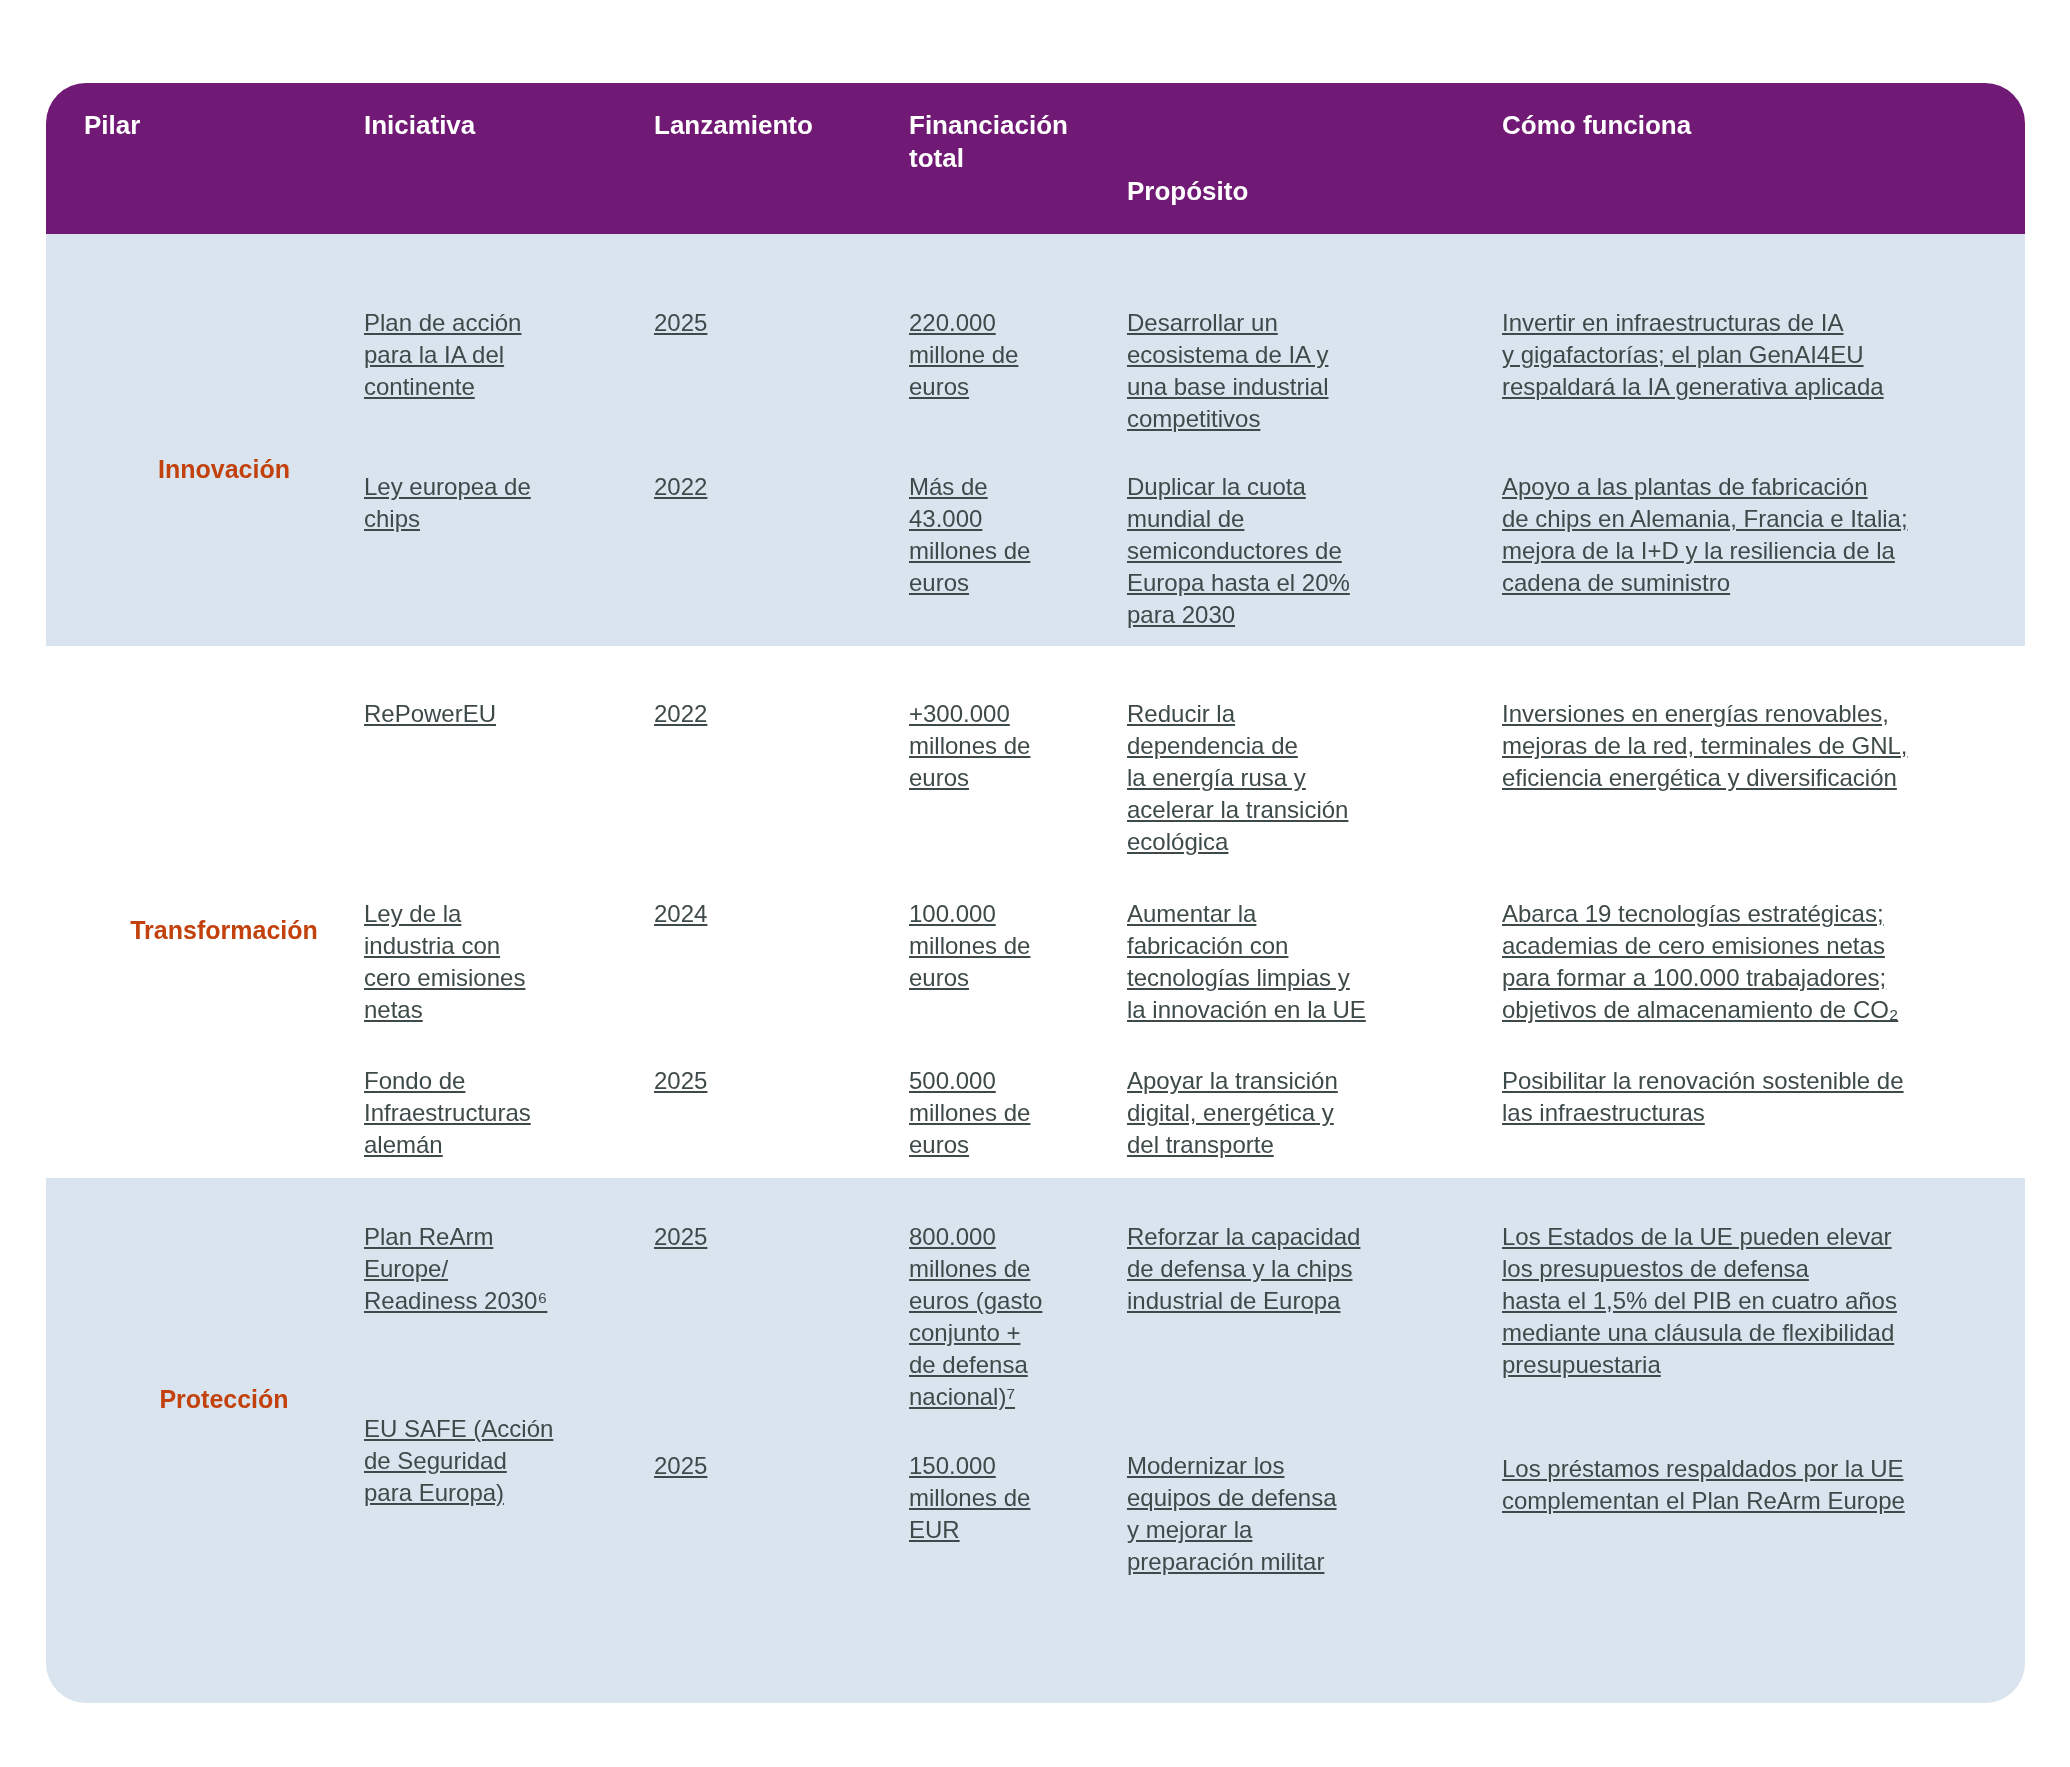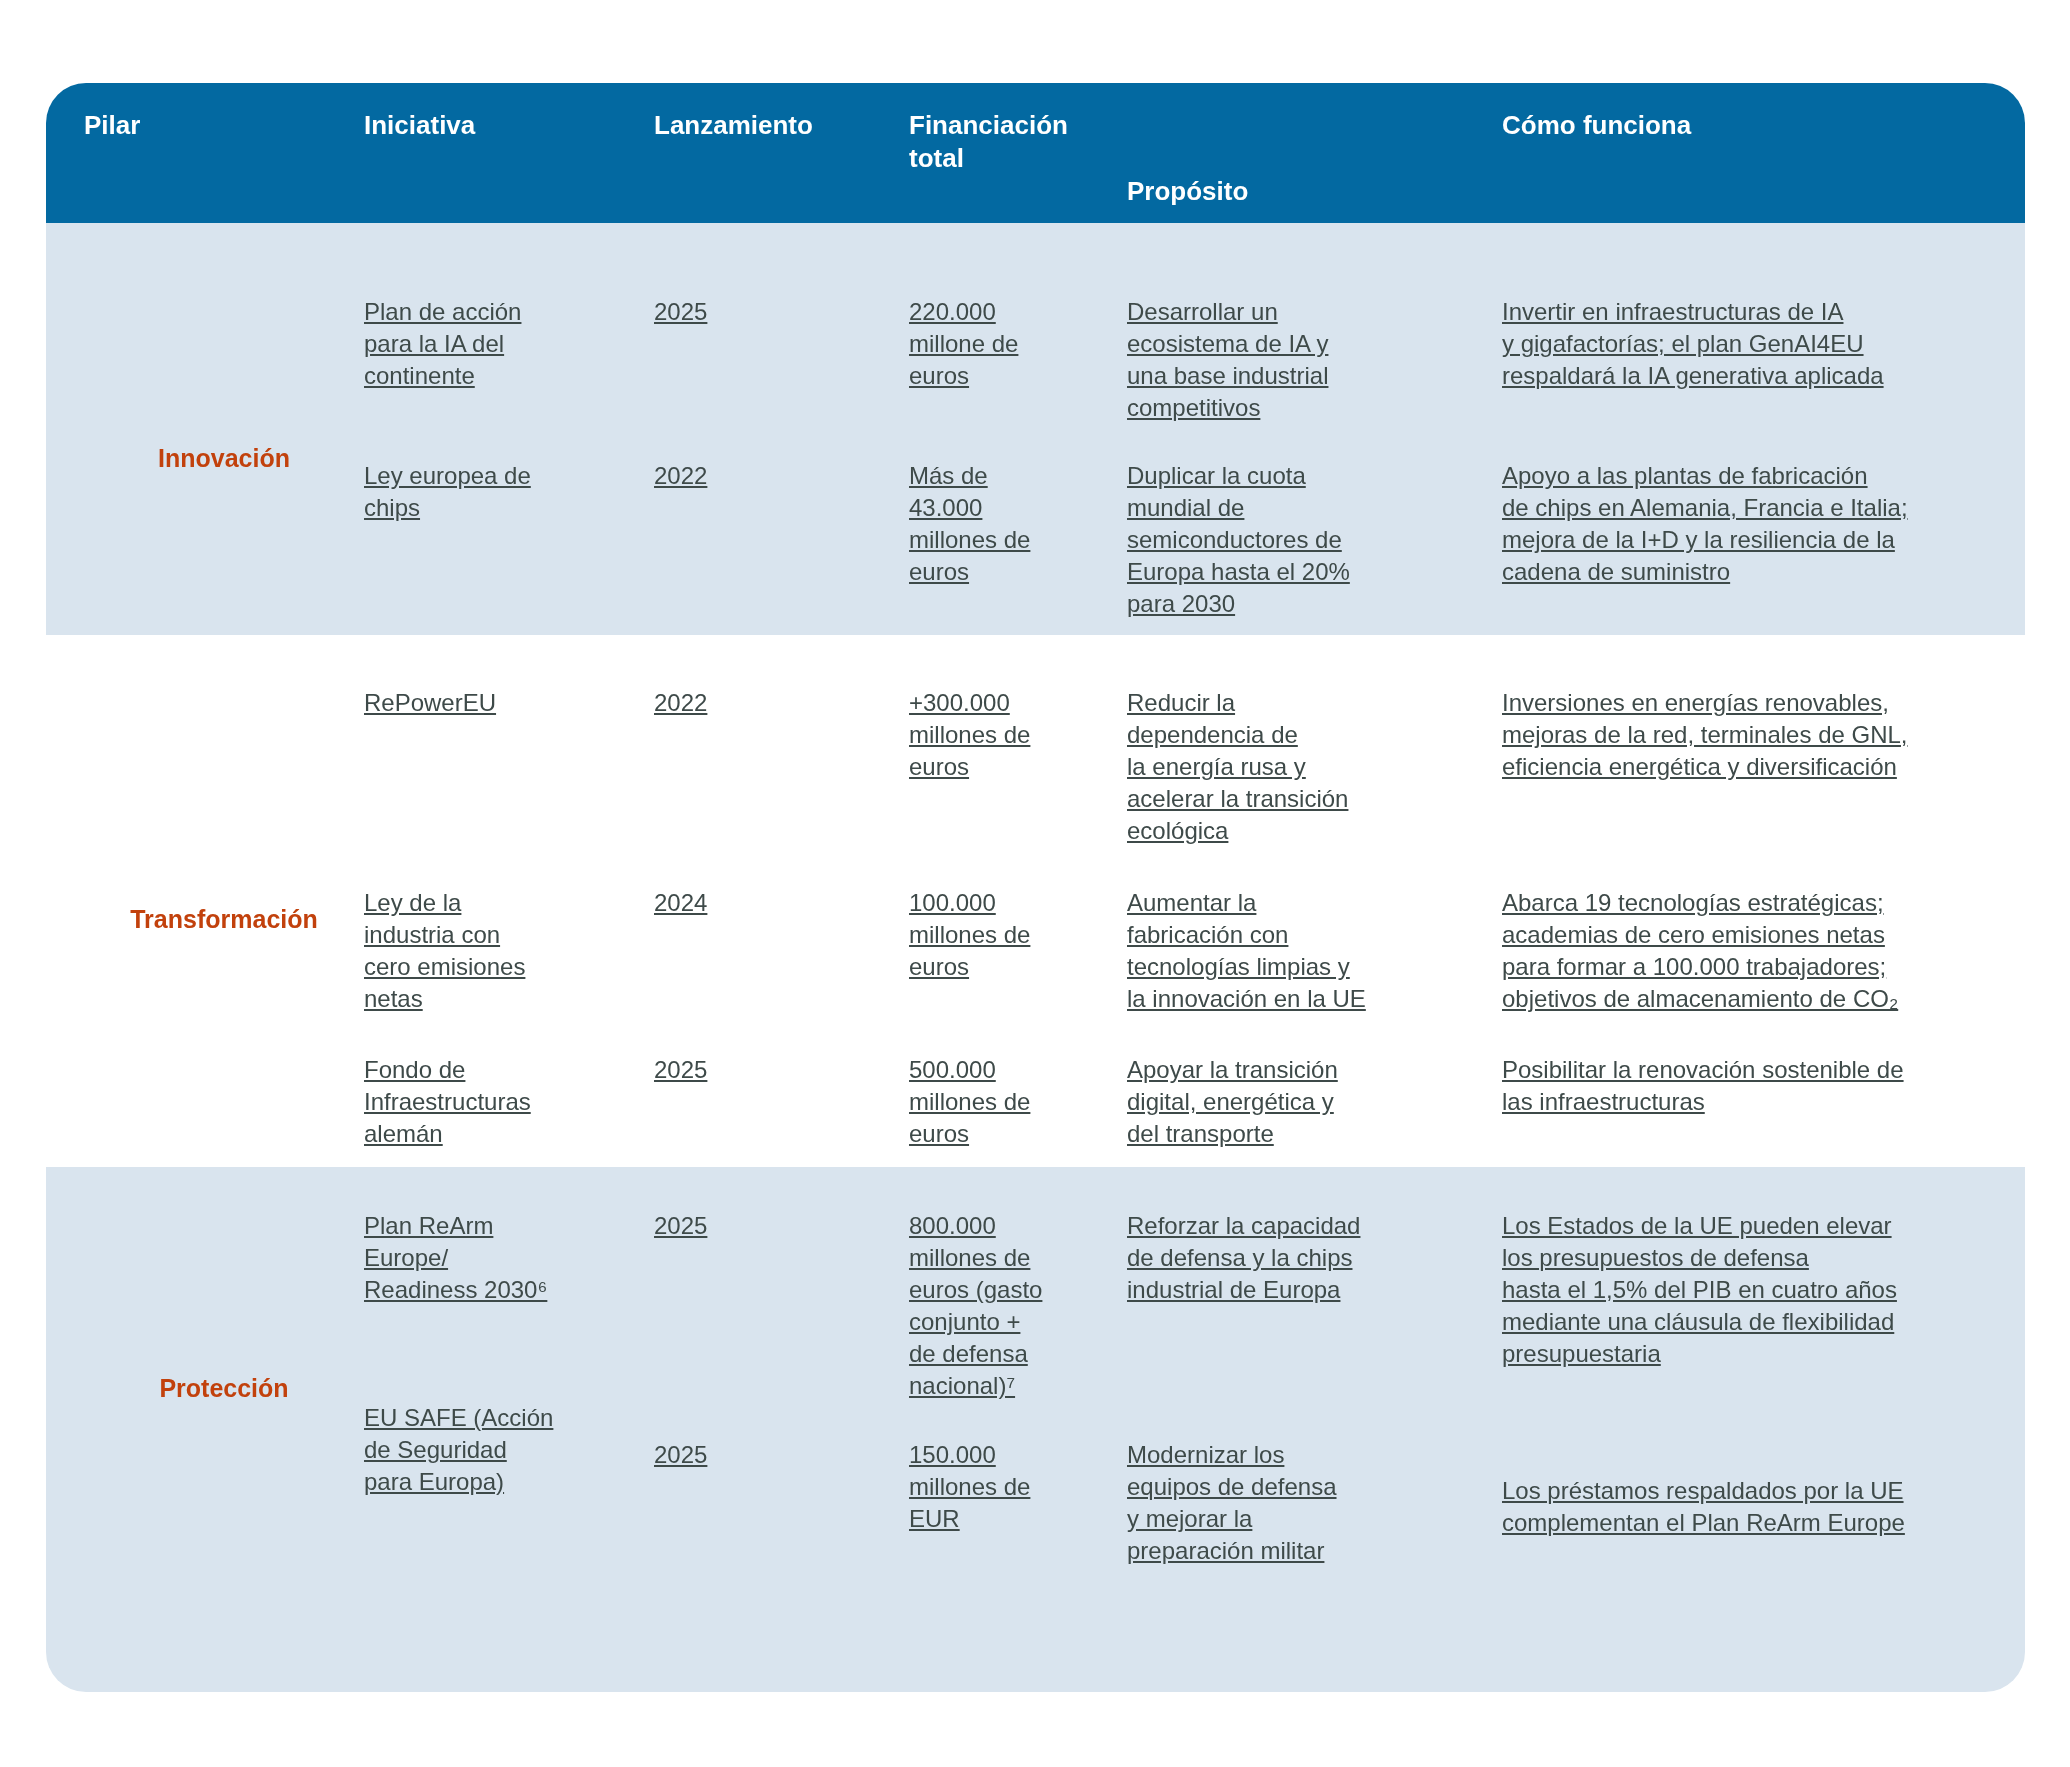--- a/index.html
+++ b/index.html
@@ -12,23 +12,23 @@
     border-radius:40px;overflow:hidden;
   }
   .grid{
     display:grid;
     grid-template-columns:280px 290px 235px 238px 375px 1fr;
     padding-left:38px;padding-right:33px;
     box-sizing:border-box;
   }
   
   .thead{
-    background:#0369a1;color:#ffffff;
+    background:#701a75;color:#ffffff;
     font-weight:bold;font-size:26px;line-height:33px;
-    padding-top:26px;padding-bottom:15px;
+    padding-top:26px;padding-bottom:26px;
   }
   .thead .hc{white-space:pre-line;padding-right:16.7px;}
   
   .section{font-size:24px;line-height:32px;color:#3E4A49;}
   .s-tint{background:#D9E4EE;}
   .s-white{background:#ffffff;}
   .sec-innovacion{padding-top:73px;padding-bottom:15px;grid-template-rows:164px auto;}
   .sec-transformacion{padding-top:52px;padding-bottom:16.7px;grid-template-rows:200px 167px auto;}
   .sec-proteccion{padding-top:43px;padding-bottom:125px;grid-template-rows:192px auto;}
   .pilar{
@@ -38,21 +38,21 @@
   }
   .trow{display:contents;}
   .cell{white-space:pre-line;padding-right:25px;box-sizing:border-box;text-decoration:underline;}
   .c2{grid-column:2;}
   .c3{grid-column:3;}
   .c4{grid-column:4;margin-left:20px;}
   .c5{grid-column:5;}
   .c6{grid-column:6;padding-right:0;}
   
   .nudge-a{margin-top:37px;}
-  .nudge-b{margin-top:73px;}
+  .nudge-b{margin-top:40px;}
 </style>
 </head>
 <body>
 
 <div class="card">
 
   <div class="grid thead">
     <div class="hc">Pilar</div>
     <div class="hc c2">Iniciativa</div>
     <div class="hc c3">Lanzamiento</div>

